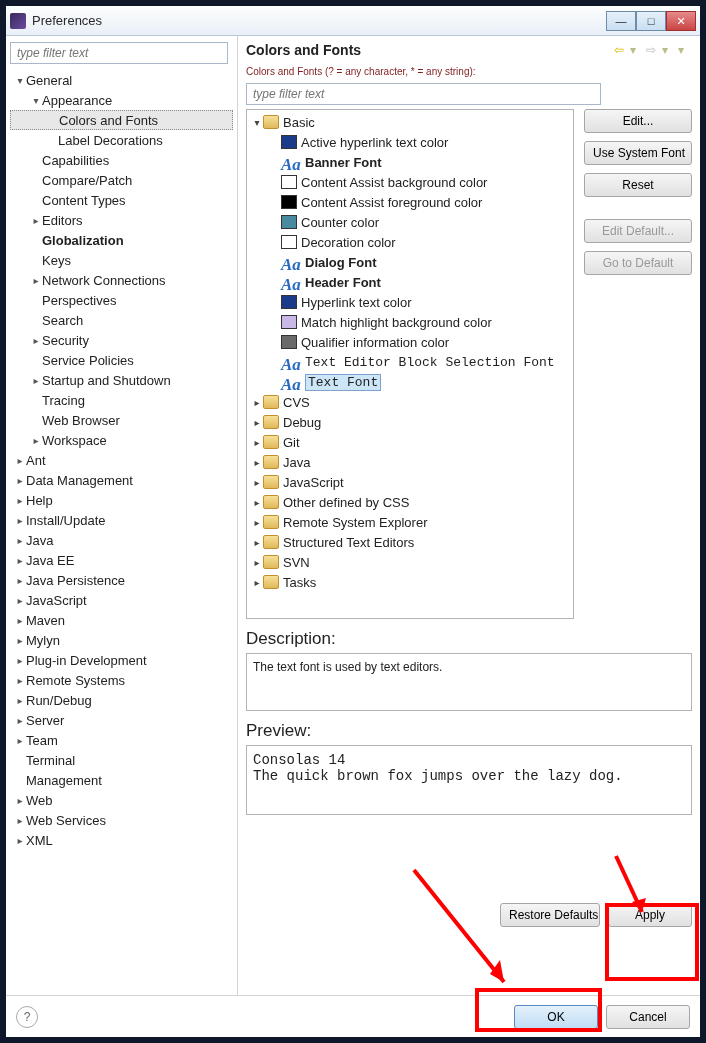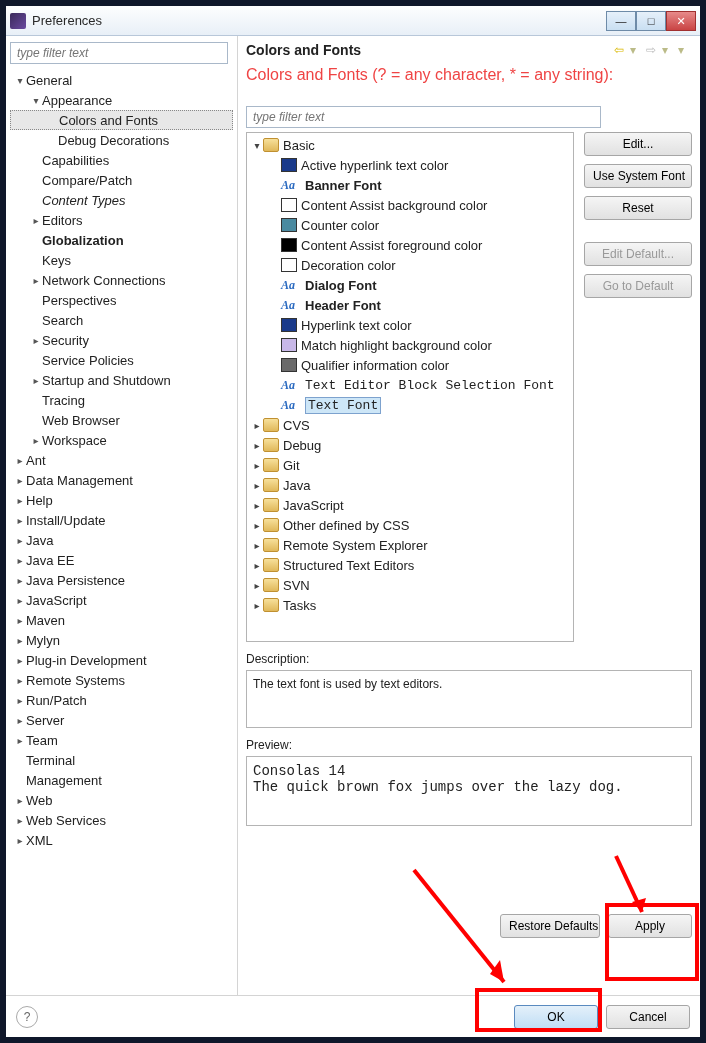--- a/index.html
+++ b/index.html
@@ -18,41 +18,41 @@
 .tree { font-size: 13px; }
 .tree-item { display: flex; align-items: center; height: 20px; padding-left: 4px; cursor: pointer; white-space: nowrap; }
 .twisty { width: 12px; text-align: center; color: #555; font-size: 10px; display: inline-block; }
 .tree-item.selected { background: #e8e8e8; border: 1px dotted #888; }
 .right-pane { flex: 1; display: flex; flex-direction: column; padding: 6px 8px; overflow: hidden; }
 .right-head { display: flex; align-items: center; margin-bottom: 8px; }
 .right-title { font-weight: bold; font-size: 14px; flex: 1; }
 .nav-arrows { display: flex; gap: 2px; align-items: center; }
 .nav-arrow { width: 14px; height: 14px; font-size: 12px; color: #bb8; cursor: pointer; }
 .right-body { flex: 1; display: flex; flex-direction: column; overflow: hidden; }
-.hint { font-size: 16px; color: #ef4444; margin-bottom: 22px; }
+.hint { font-size: 10px; color: #7f1d1d; margin-bottom: 6px; }
 .cf-filter { width: 355px; height: 22px; border: 1px solid #a9b8c9; padding: 2px 6px; color: #888; font-style: italic; font-size: 12px; margin-bottom: 4px; }
 .mid-row { display: flex; gap: 10px; }
 .cf-tree-wrap { width: 355px; height: 510px; border: 1px solid #b4b4b4; overflow: auto; position: relative; }
 .cf-tree { padding: 2px; font-size: 13px; }
 .cf-row { display: flex; align-items: center; height: 20px; cursor: pointer; white-space: nowrap; }
 .cf-row.selected .cf-label { background: #cde6f7; border: 1px solid #7da2ce; padding: 0 2px; }
 .cf-indent0 { padding-left: 2px; }
 .cf-indent1 { padding-left: 20px; }
 .cf-twisty { width: 12px; text-align: center; font-size: 10px; color: #444; }
 .cf-icon { width: 16px; height: 14px; margin-right: 4px; display: inline-block; position: relative; }
 .ic-folder { background: linear-gradient(#f7e09a,#e0b85a); border: 1px solid #c09030; border-radius: 2px; }
 .ic-swatch { border: 1px solid #333; }
-.ic-aa { color: #2a6ac0; font-weight: bold; font-style: italic; font-size: 12px; font-family: Georgia, serif; width: 20px; }
+.ic-aa { color: #2a6ac0; font-weight: bold; font-style: italic; font-size: 17px; font-family: Georgia, serif; width: 20px; }
 .cf-label { }
 .cf-label.bold { font-weight: bold; }
 .cf-label.mono { font-family: "Courier New", monospace; }
 .side-btns { display: flex; flex-direction: column; gap: 8px; }
 .btn { height: 24px; background: linear-gradient(#f5f5f5,#e1e1e1); border: 1px solid #a6a6a6; border-radius: 3px; font-size: 12px; cursor: pointer; padding: 0 8px; white-space: nowrap; }
 .btn:disabled { color: #999; }
-.desc-label, .prev-label { font-size: 12px; margin-top: 10px; margin-bottom: 4px; }
+.desc-label, .prev-label { font-size: 17px; margin-top: 10px; margin-bottom: 4px; }
 .desc-box { height: 58px; border: 1px solid #b4b4b4; padding: 6px; font-size: 12px; overflow: auto; }
 .prev-box { height: 70px; border: 1px solid #b4b4b4; padding: 6px; font-size: 14px; font-family: Consolas, "Courier New", monospace; white-space: pre; overflow: hidden; }
 .bottom-btns { display: flex; justify-content: flex-end; gap: 8px; margin-top: 88px; }
 .footer { height: 42px; border-top: 1px solid #d4d4d4; display: flex; align-items: center; padding: 0 10px; }
 .help-icon { width: 22px; height: 22px; border: 1px solid #aaa; border-radius: 11px; text-align: center; line-height: 20px; color: #666; cursor: pointer; }
 .footer-spacer { flex: 1; }
 .footer .btn { width: 84px; }
 .footer .btn.ok { background: linear-gradient(#e4f0fa,#c0def5); border-color: #5a8abf; }
 
 .annot-box { position: absolute; border: 4px solid #f00; pointer-events: none; }
@@ -85,31 +85,31 @@
           <div class="tree-item" style="padding-left: 20px;">
             <span class="twisty">▾</span>
             <span>Appearance</span>
           </div>
           <div class="tree-item selected" style="padding-left: 36px;">
             <span class="twisty"></span>
             <span>Colors and Fonts</span>
           </div>
           <div class="tree-item" style="padding-left: 36px;">
             <span class="twisty"></span>
-            <span>Debug Decorations</span>
+            <span>Label Decorations</span>
           </div>
           <div class="tree-item" style="padding-left: 20px;">
             <span class="twisty"></span>
             <span>Capabilities</span>
           </div>
           <div class="tree-item" style="padding-left: 20px;">
             <span class="twisty"></span>
             <span>Compare/Patch</span>
           </div>
-          <div class="tree-item" style="padding-left: 20px; font-style: italic;">
+          <div class="tree-item" style="padding-left: 20px;">
             <span class="twisty"></span>
             <span>Content Types</span>
           </div>
           <div class="tree-item" style="padding-left: 20px;">
             <span class="twisty">▸</span>
             <span>Editors</span>
           </div>
           <div class="tree-item" style="padding-left: 20px; font-weight: bold;">
             <span class="twisty"></span>
             <span>Globalization</span>
@@ -197,21 +197,21 @@
           <div class="tree-item" style="padding-left: 4px;">
             <span class="twisty">▸</span>
             <span>Plug-in Development</span>
           </div>
           <div class="tree-item" style="padding-left: 4px;">
             <span class="twisty">▸</span>
             <span>Remote Systems</span>
           </div>
           <div class="tree-item" style="padding-left: 4px;">
             <span class="twisty">▸</span>
-            <span>Run/Patch</span>
+            <span>Run/Debug</span>
           </div>
           <div class="tree-item" style="padding-left: 4px;">
             <span class="twisty">▸</span>
             <span>Server</span>
           </div>
           <div class="tree-item" style="padding-left: 4px;">
             <span class="twisty">▸</span>
             <span>Team</span>
           </div>
           <div class="tree-item" style="padding-left: 4px;">
@@ -271,27 +271,27 @@
                   <span class="cf-icon ic-aa">Aa</span>
                   <span class="cf-label bold">Banner Font</span>
                 </div>
                 <div class="cf-row cf-indent1">
                   <span class="cf-twisty"></span>
                   <span class="cf-icon ic-swatch" style="background: rgb(255, 255, 255);"></span>
                   <span class="cf-label">Content Assist background color</span>
                 </div>
                 <div class="cf-row cf-indent1">
                   <span class="cf-twisty"></span>
+                  <span class="cf-icon ic-swatch" style="background: rgb(0, 0, 0);"></span>
+                  <span class="cf-label">Content Assist foreground color</span>
+                </div>
+                <div class="cf-row cf-indent1">
+                  <span class="cf-twisty"></span>
                   <span class="cf-icon ic-swatch" style="background: rgb(74, 138, 160);"></span>
                   <span class="cf-label">Counter color</span>
-                </div>
-                <div class="cf-row cf-indent1">
-                  <span class="cf-twisty"></span>
-                  <span class="cf-icon ic-swatch" style="background: rgb(0, 0, 0);"></span>
-                  <span class="cf-label">Content Assist foreground color</span>
                 </div>
                 <div class="cf-row cf-indent1">
                   <span class="cf-twisty"></span>
                   <span class="cf-icon ic-swatch" style="background: rgb(255, 255, 255);"></span>
                   <span class="cf-label">Decoration color</span>
                 </div>
                 <div class="cf-row cf-indent1">
                   <span class="cf-twisty"></span>
                   <span class="cf-icon ic-aa">Aa</span>
                   <span class="cf-label bold">Dialog Font</span>

